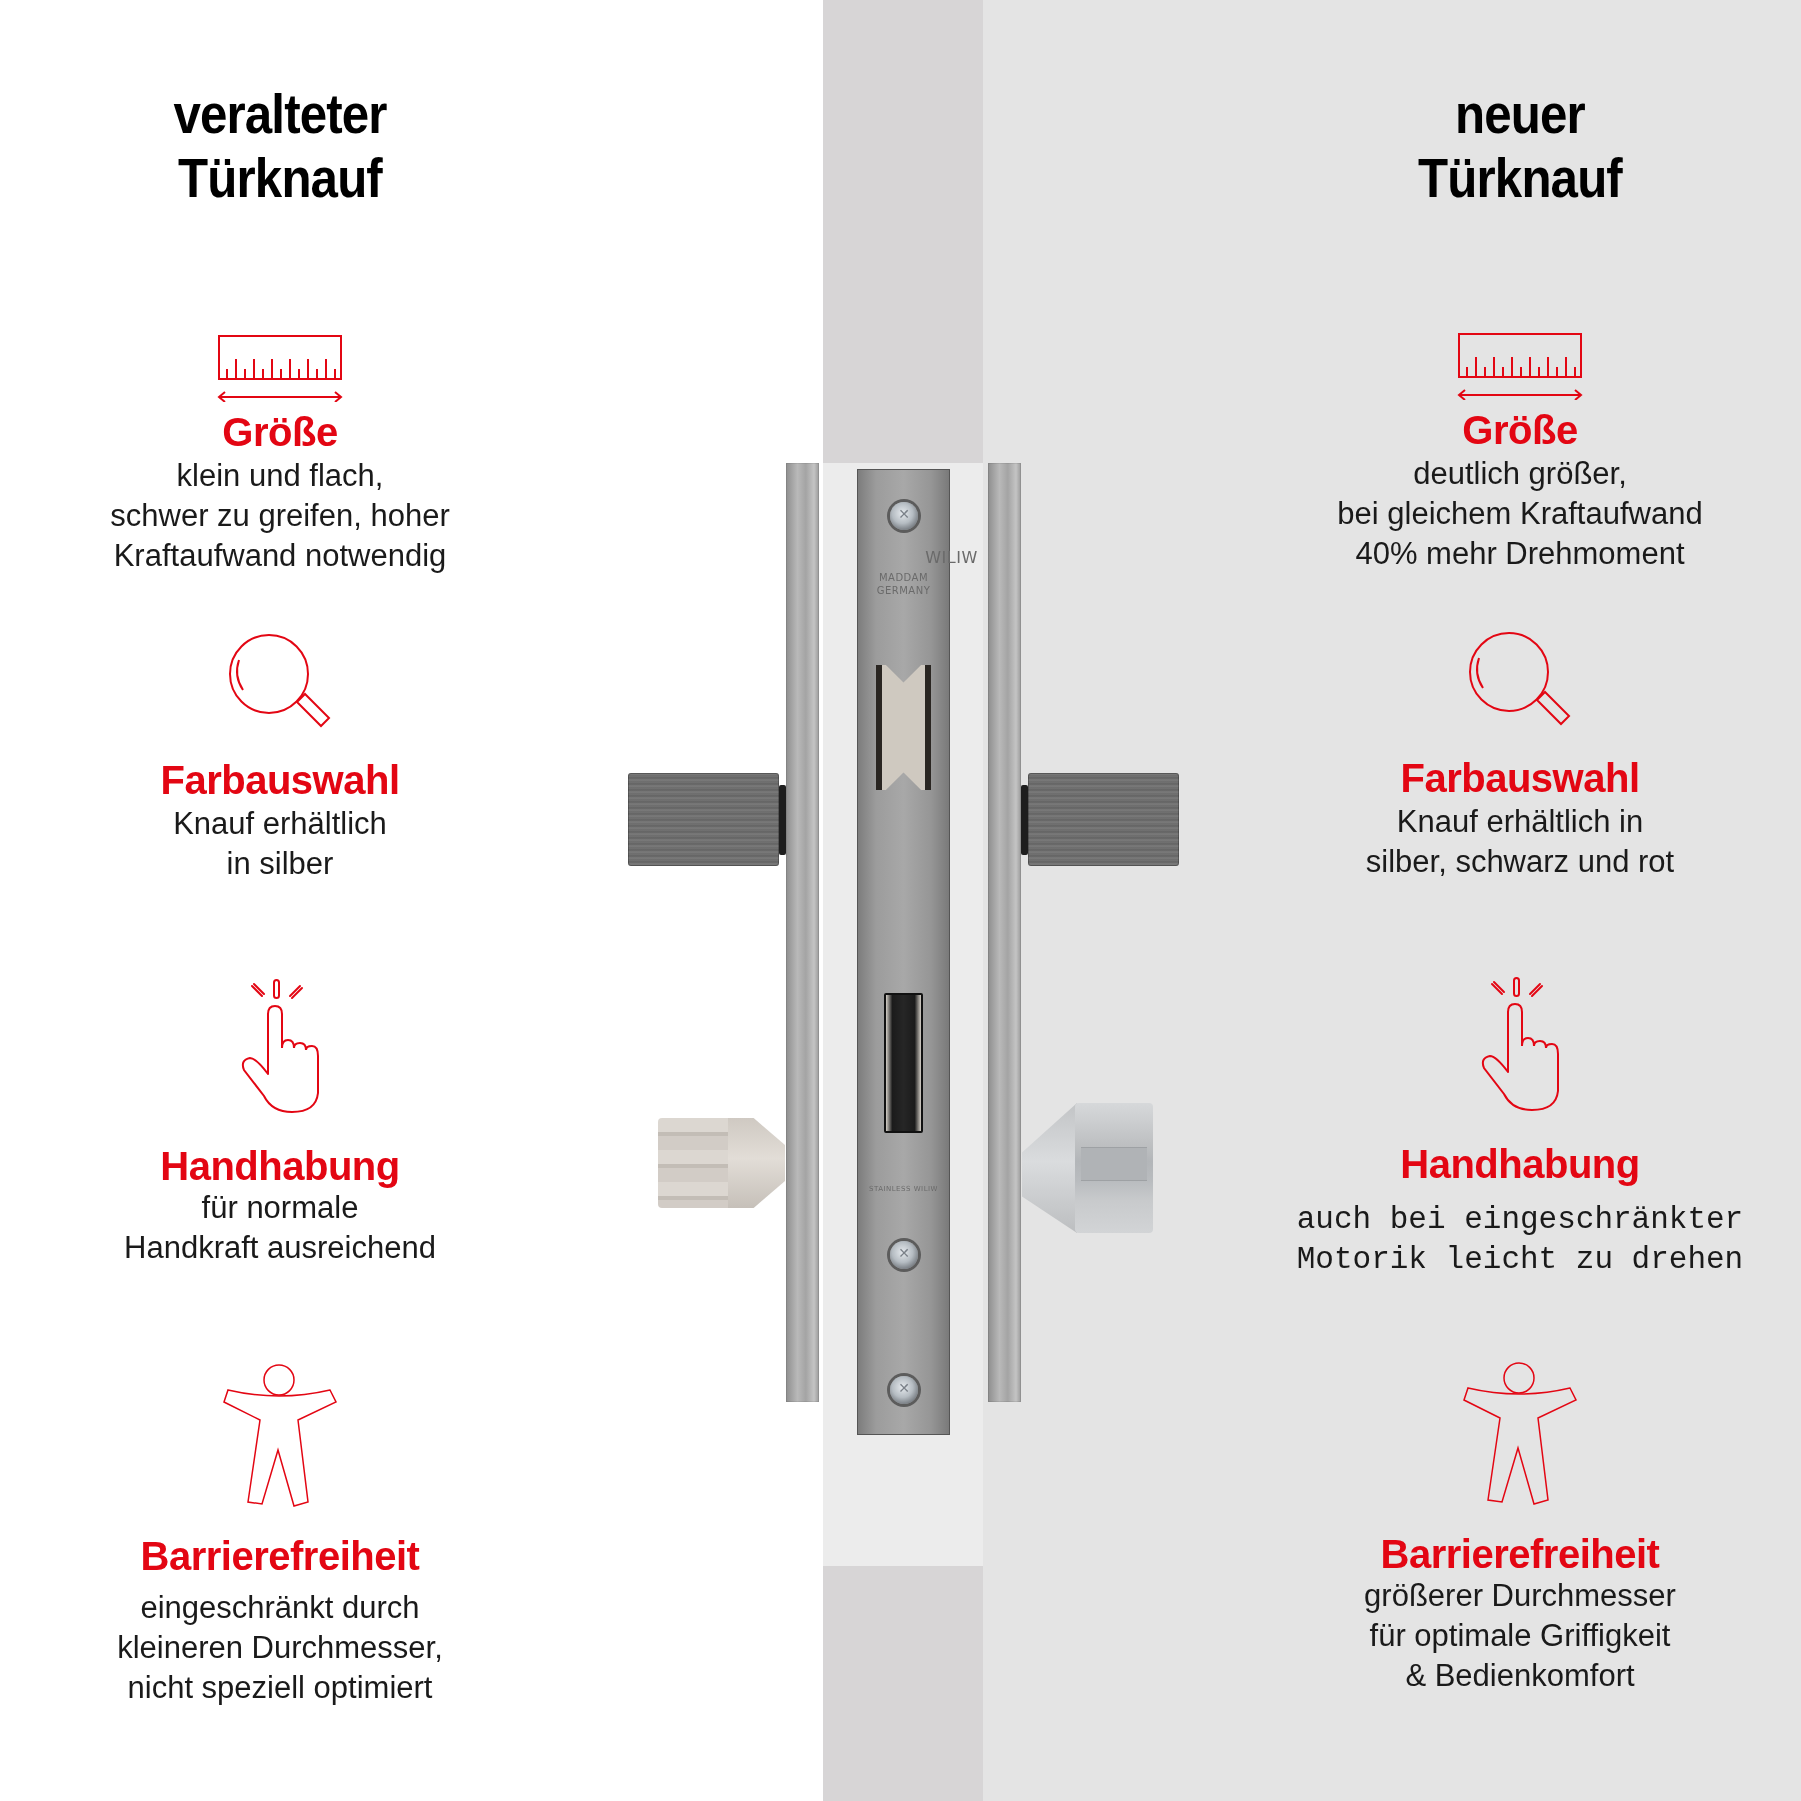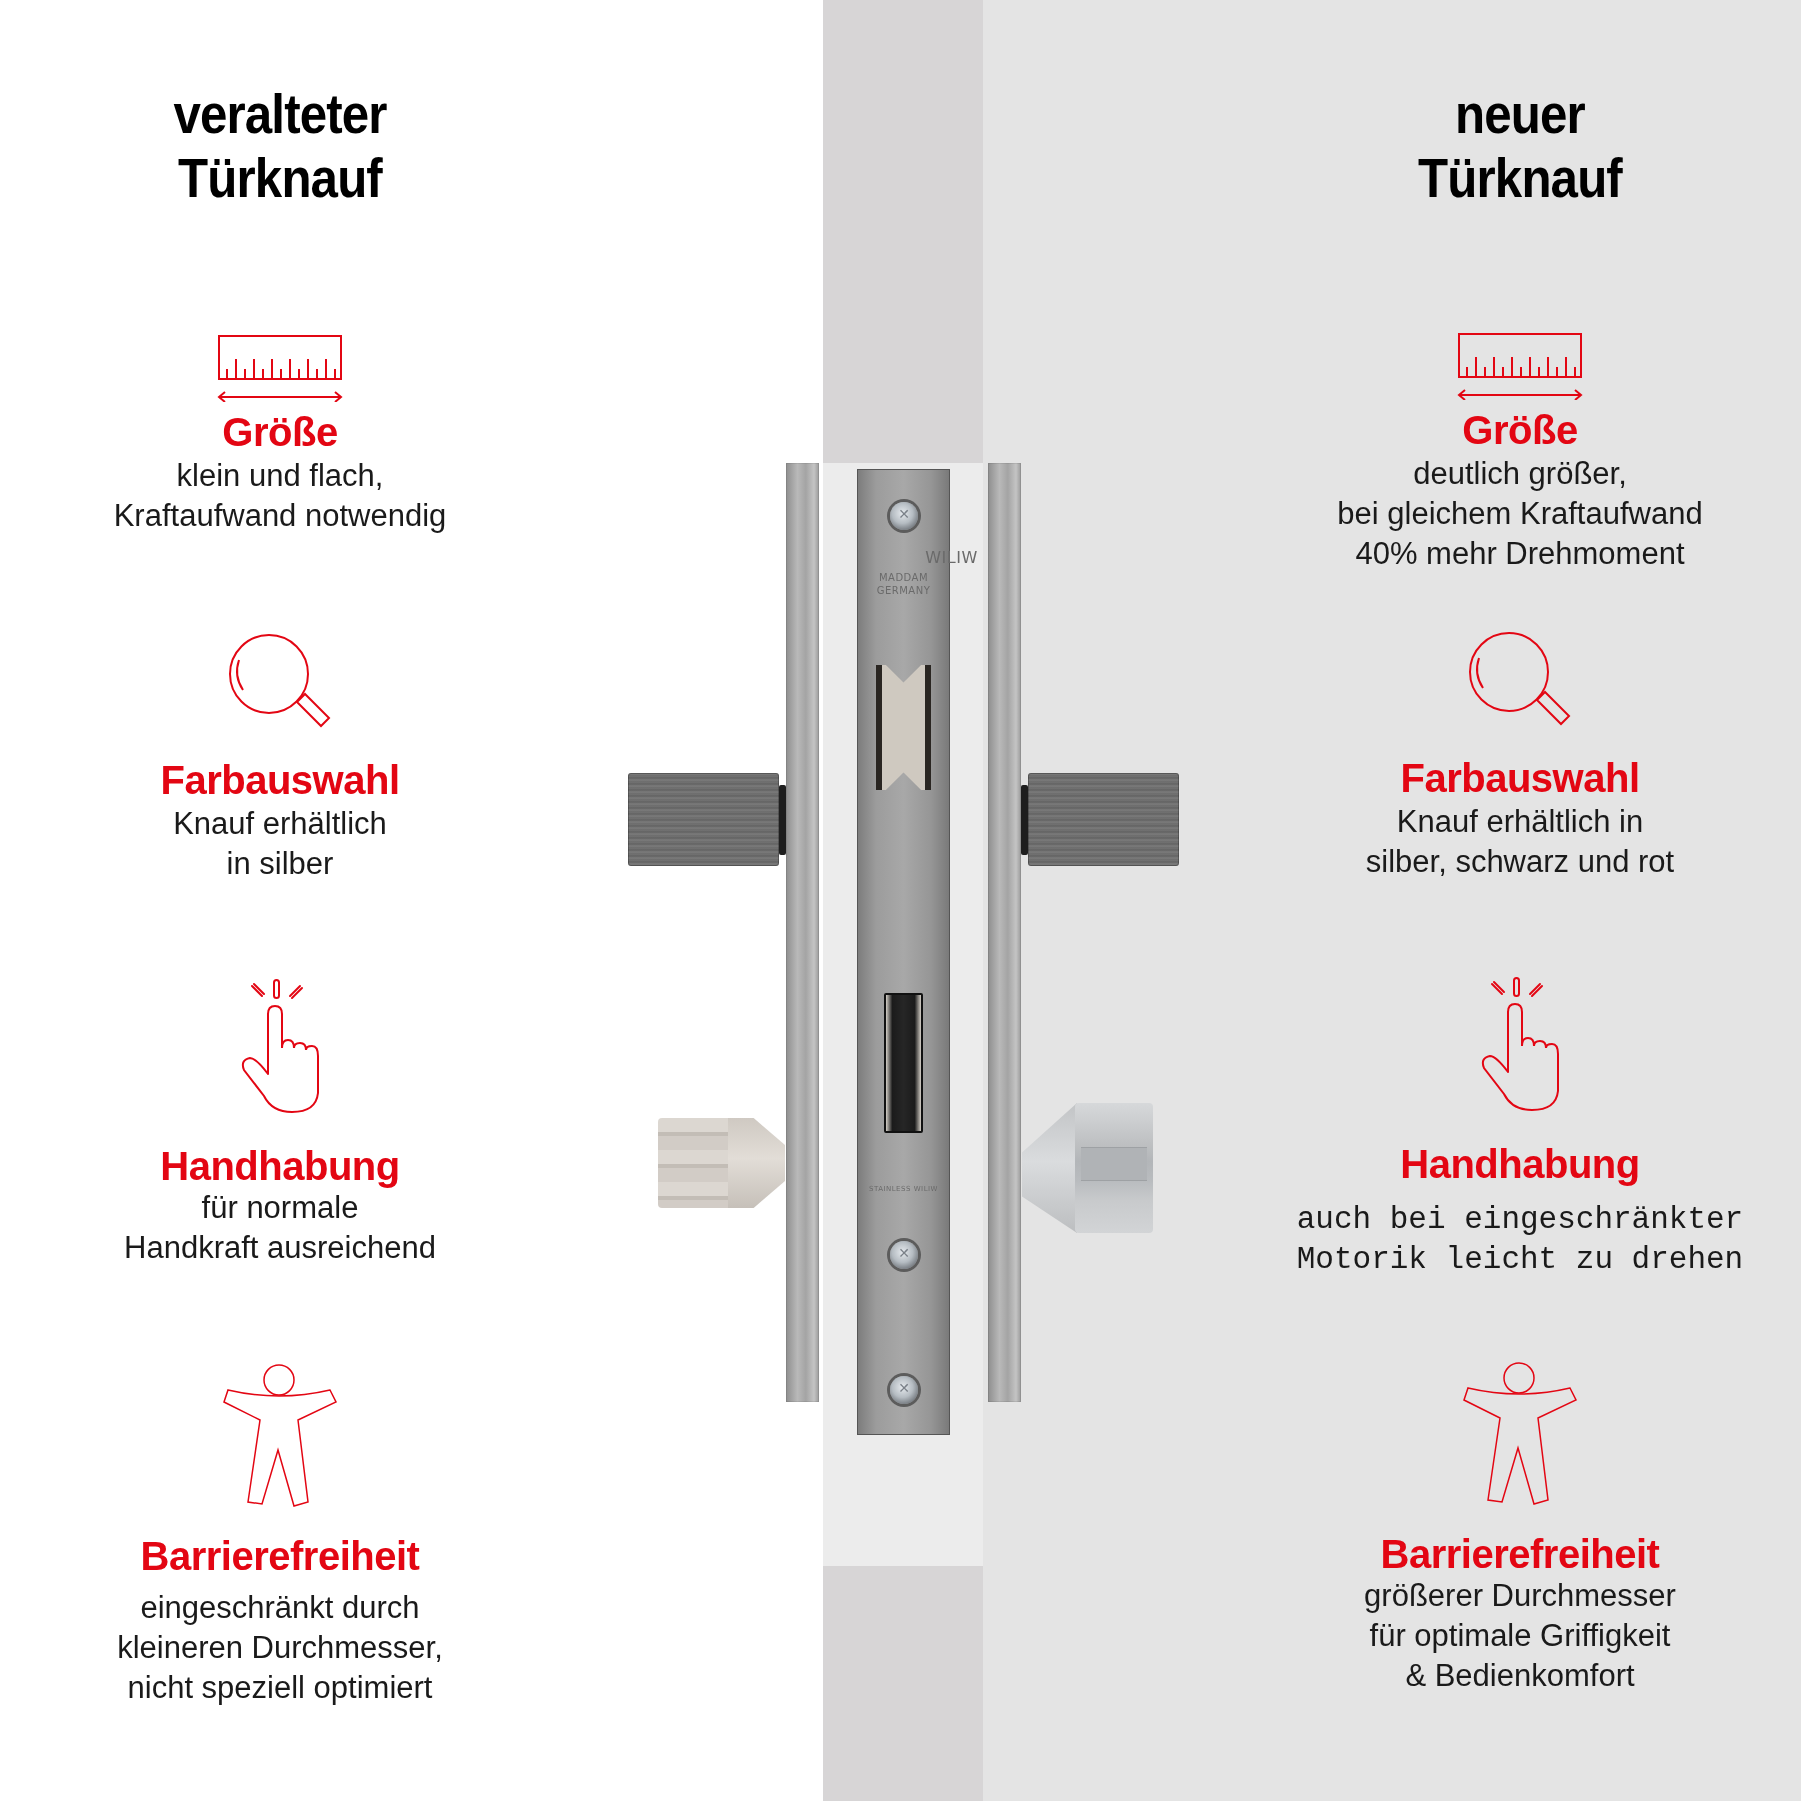--- a/index.html
+++ b/index.html
@@ -156,20 +156,21 @@
         <line x1="109" y1="45" x2="109" y2="25"></line>
       <line x1="118" y1="45" x2="118" y2="35"></line>
       <line x1="2" y1="63" x2="124" y2="63"></line>
       <polyline points="8,58 2,63 8,68" fill="none"></polyline>
       <polyline points="118,58 124,63 118,68" fill="none"></polyline>
     </g>
   </svg>
   <div class="ftitle" style="top:80px;">Größe</div>
   <div class="fdesc" style="top:126px;">
     <div>klein und flach,</div>
+    <div>schwer zu greifen, hoher</div>
     <div>Kraftaufwand notwendig</div>
   </div>
 </div>
 
 <div class="feature" style="left:0; top:630px;">
   <svg class="icon" style="top:0;" width="110" height="110" viewBox="0 0 110 110">
     <circle cx="44" cy="44" r="39" fill="none" stroke="#e30613" stroke-width="2"></circle>
     <path d="M14 30 A34 34 0 0 0 18 60" fill="none" stroke="#e30613" stroke-width="2"></path>
     <polygon points="72,72 80,64 104,88 96,96" fill="none" stroke="#e30613" stroke-width="2"></polygon>
   </svg>

